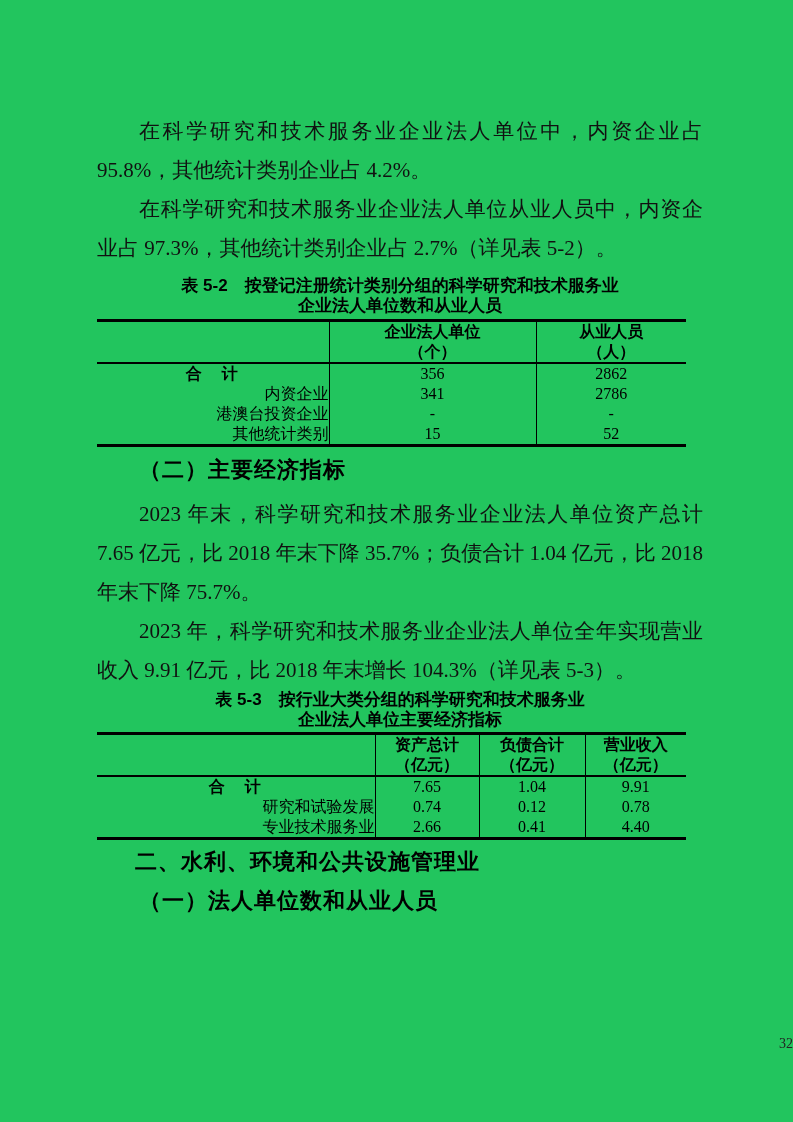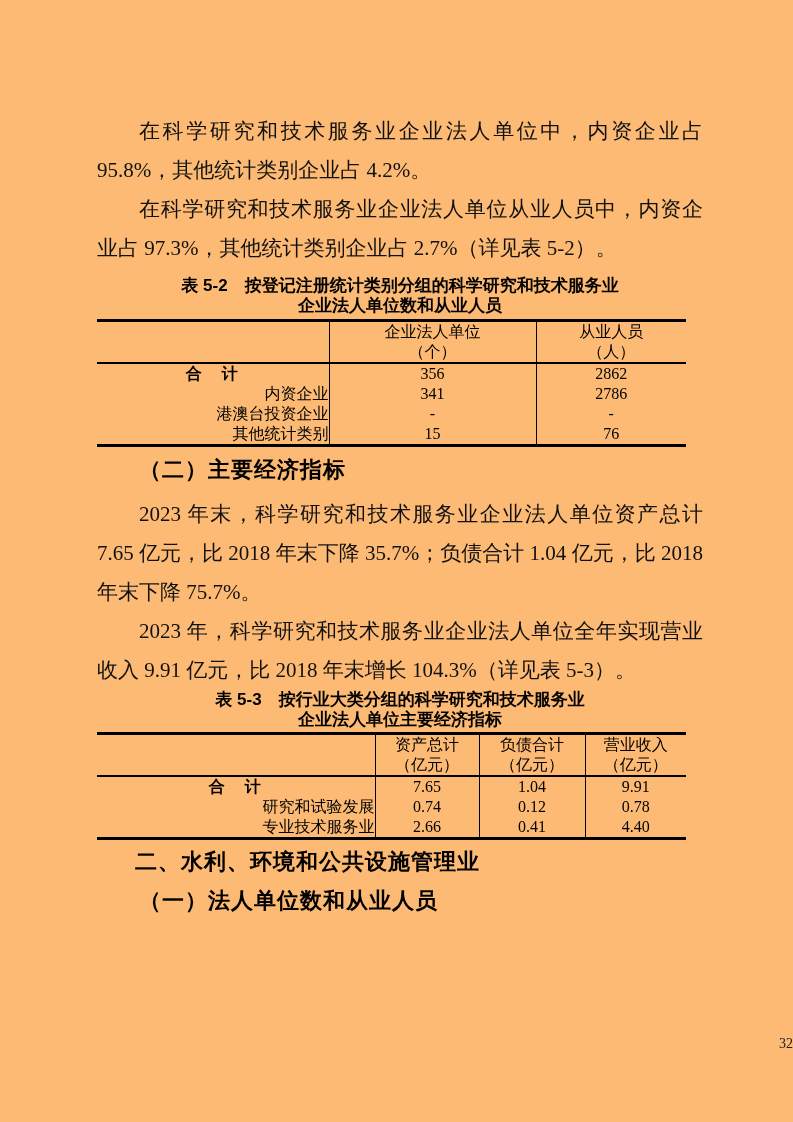--- a/index.html
+++ b/index.html
@@ -1,18 +1,18 @@
 <!DOCTYPE html>
 <html><head>
 <meta charset="utf-8">
 <style>
   * { margin:0; padding:0; box-sizing:border-box; }
   html,body { background:#fff; }
   .page {
-    position:relative; width:793px; height:1122px; background:#fdba74;
+    position:relative; width:793px; height:1122px; background:#22c55e;
     font-family:"Liberation Serif","DejaVu Serif",serif; color:#000; overflow:hidden;
   }
   .content { position:absolute; left:97px; top:0; width:606px; }
 
   .body-para {
     font-size:21px; line-height:39px; text-align:justify; text-indent:2em; color:#111;
   }
   .para-first { margin-top:112px; }
   .para-p3 { margin-top:10px; }
 
@@ -21,21 +21,21 @@
     font-family:"Liberation Sans","DejaVu Sans",sans-serif;
   }
   .table-title-53 { margin-top:0; }
 
   table.stat-table {
     margin-top:3px; width:589px; border-collapse:collapse; table-layout:fixed;
     border-top:3px solid #000; border-bottom:3px solid #000;
   }
   table.t53 { margin-top:2px; }
   .stat-table th {
-    font-family:"Liberation Sans","DejaVu Sans",sans-serif; font-weight:normal;
+    font-family:"Liberation Sans","DejaVu Sans",sans-serif; font-weight:bold;
     font-size:16px; line-height:20px; height:36px; vertical-align:middle;
     text-align:center; border-bottom:2px solid #000; padding:0;margin-left:18px;
   }
   .stat-table td {
     font-size:16px; line-height:20px; padding:0; text-align:center; vertical-align:middle;
   }
   .stat-table td.label { text-align:right; padding-left:6px; }
   .stat-table tr.total-row td.label { text-align:center; font-weight:bold; padding-left:0; letter-spacing:2px; }
   .stat-table td + td, .stat-table th + th { border-left:1px solid #000; }
 
@@ -98,21 +98,21 @@
           <td>2786</td>
         </tr>
         <tr>
           <td class="label">港澳台投资企业</td>
           <td>-</td>
           <td>-</td>
         </tr>
         <tr>
           <td class="label">其他统计类别</td>
           <td>15</td>
-          <td>76</td>
+          <td>52</td>
         </tr>
       </tbody>
     </table>
 
     <h3 class="sub-heading">（二）主要经济指标</h3>
 
     <p class="body-para para-p3">2023 年末，科学研究和技术服务业企业法人单位资产总计 7.65 亿元，比 2018 年末下降 35.7%；负债合计 1.04 亿元，比 2018 年末下降 75.7%。</p>
     <p class="body-para">2023 年，科学研究和技术服务业企业法人单位全年实现营业收入 9.91 亿元，比 2018 年末增长 104.3%（详见表 5-3）。</p>
 
     <div class="table-title table-title-53">

